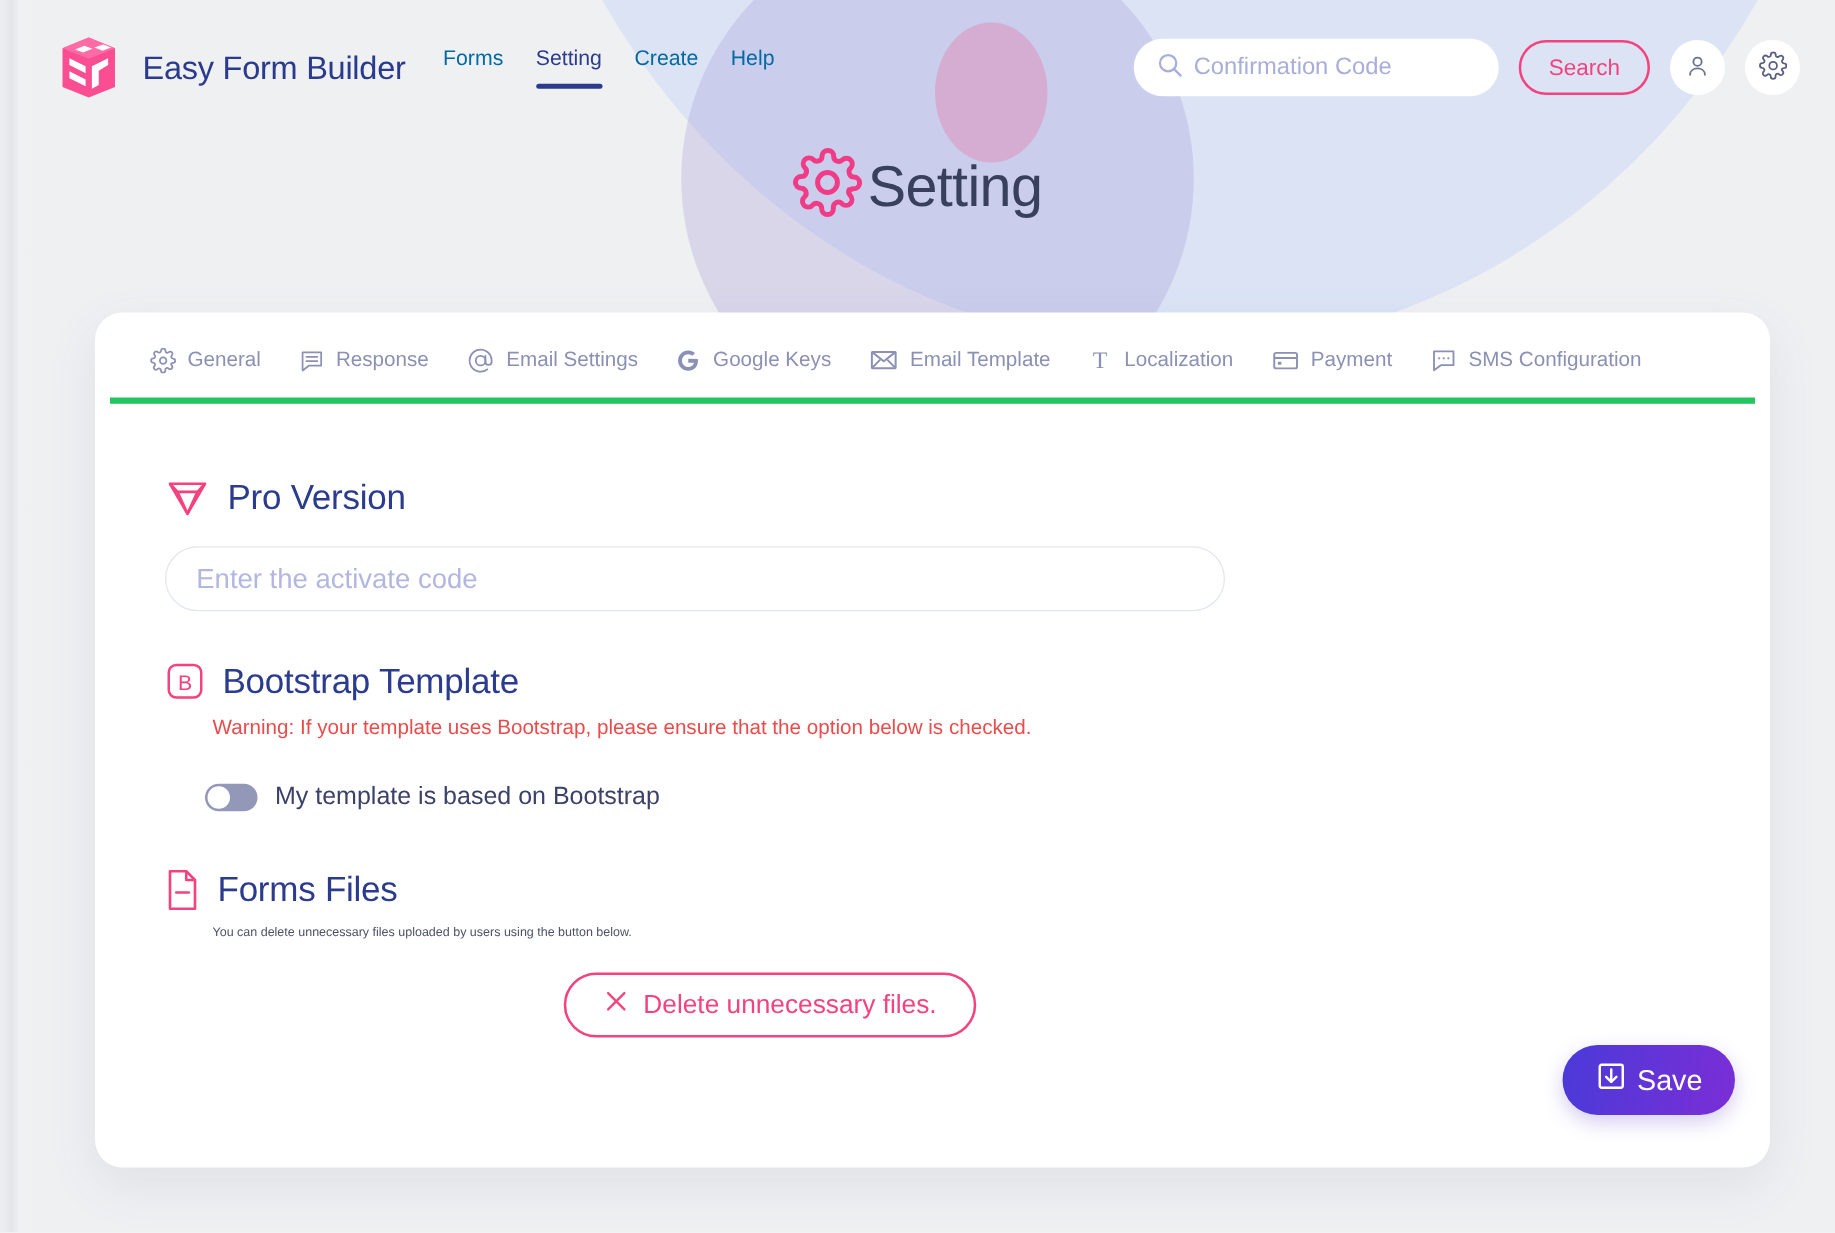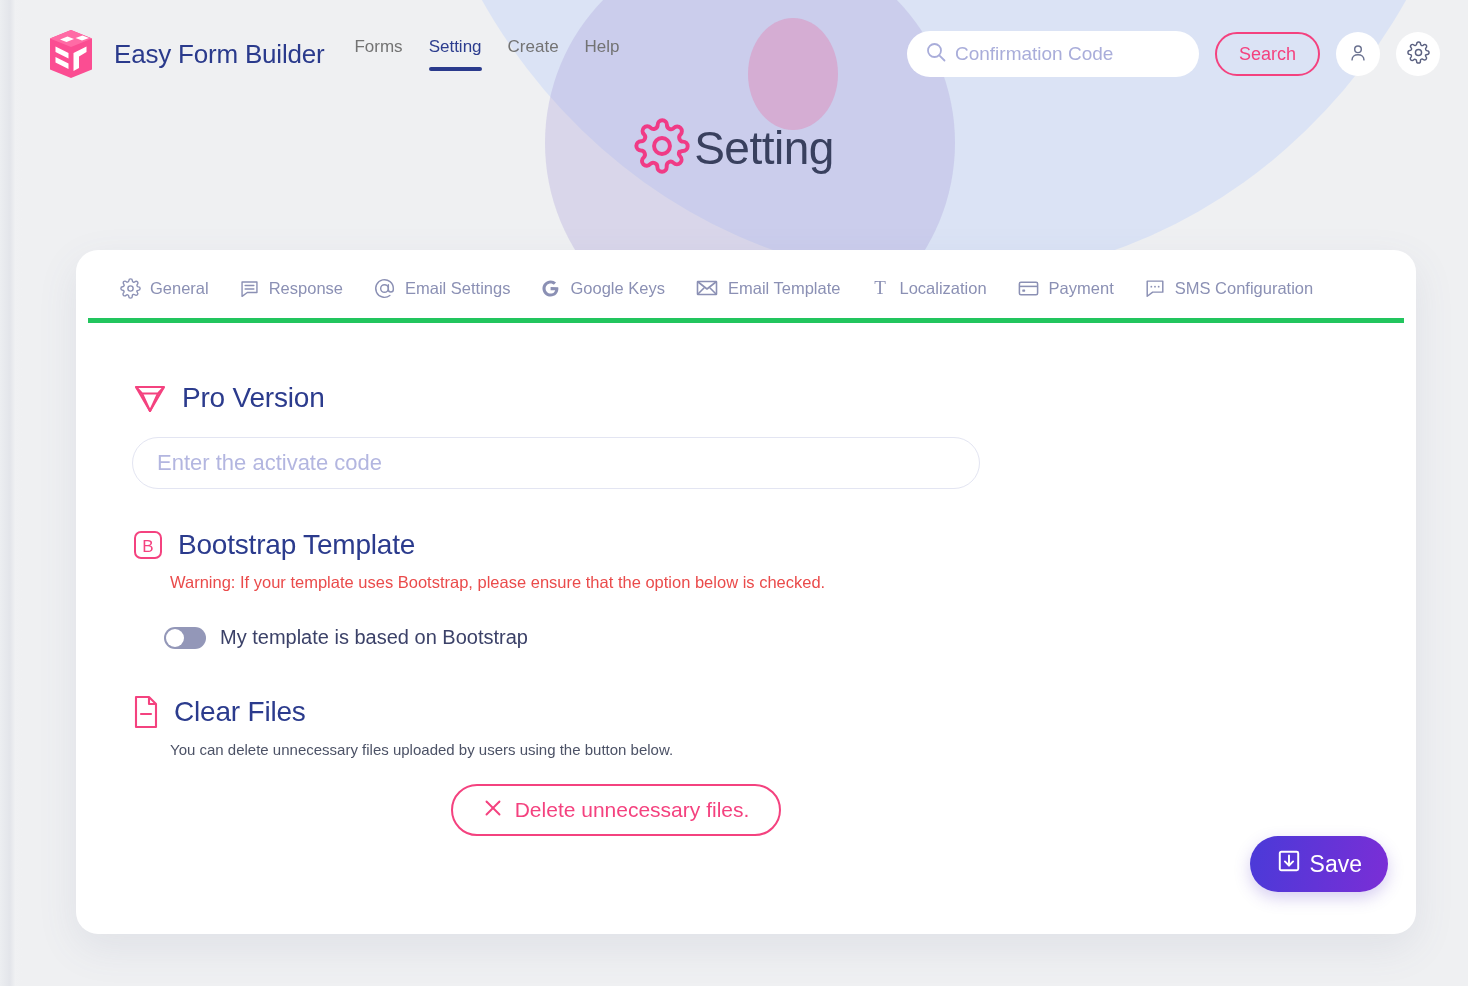--- a/index.html
+++ b/index.html
@@ -53,21 +53,21 @@
     margin-left: 16px;
     font-size: 26px;
     color: #2a3a8c;
     letter-spacing: -0.2px;
     white-space: nowrap;
   }
   .nav { display: flex; align-items: flex-start; margin-left: 30px; gap: 26px; }
   .nav-item {
     position: relative;
     font-size: 17px;
-    color: #737373;
+    color: #0369a1;
     padding-bottom: 14px;
     cursor: pointer;
     white-space: nowrap;
   }
   .nav-item.active { color: #2c3c8e; }
   .nav-item.active::after {
     content: "";
     position: absolute; left: 0; right: 0; bottom: 0;
     height: 4px; background: #2a3a8c; border-radius: 2px;
   }
@@ -202,21 +202,21 @@
     position: absolute; left: 2px; top: 2px;
     width: 18px; height: 18px;
     border-radius: 50%;
     background: #ffffff;
   }
   .toggle-label { font-size: 20px; color: #3b4168; }
 
   .sec-clear { margin-top: 46px; }
   .clear-desc {
     margin-top: 12px; margin-left: 38px;
-    font-size: 15px; color: #4c5266;
+    font-size: 10px; color: #4c5266;
   }
   .delete-row {
     margin-top: 26px;
     display: flex; justify-content: center;
     padding-right: 260px;
   }
   .delete-btn {
     display: flex; align-items: center; gap: 12px;
     height: 52px; padding: 0 30px;
     border: 2px solid #f4427f;
@@ -447,21 +447,21 @@
 
       
       <div class="section-head sec-clear">
         <span class="sec-icon">
           <svg width="28" height="34" viewBox="0 0 28 34" fill="none" stroke="#f4427f" stroke-width="2.1" stroke-linejoin="round">
             <path d="M4 2 h13 l7 7 v23 h-20 z"></path>
             <path d="M17 2 v7 h7"></path>
             <line x1="9" y1="19" x2="19" y2="19" stroke-linecap="round"></line>
           </svg>
         </span>
-        <span class="section-title">Clear Files</span>
+        <span class="section-title">Forms Files</span>
       </div>
       <div class="clear-desc">You can delete unnecessary files uploaded by users using the button below.</div>
 
       <div class="delete-row">
         <button class="delete-btn">
           <span>
             <svg width="20" height="20" viewBox="0 0 20 20" stroke="#f4427f" stroke-width="1.9" stroke-linecap="round">
               <line x1="3.5" y1="3.5" x2="16.5" y2="16.5"></line>
                 <line x1="16.5" y1="3.5" x2="3.5" y2="16.5"></line>
             </svg>

